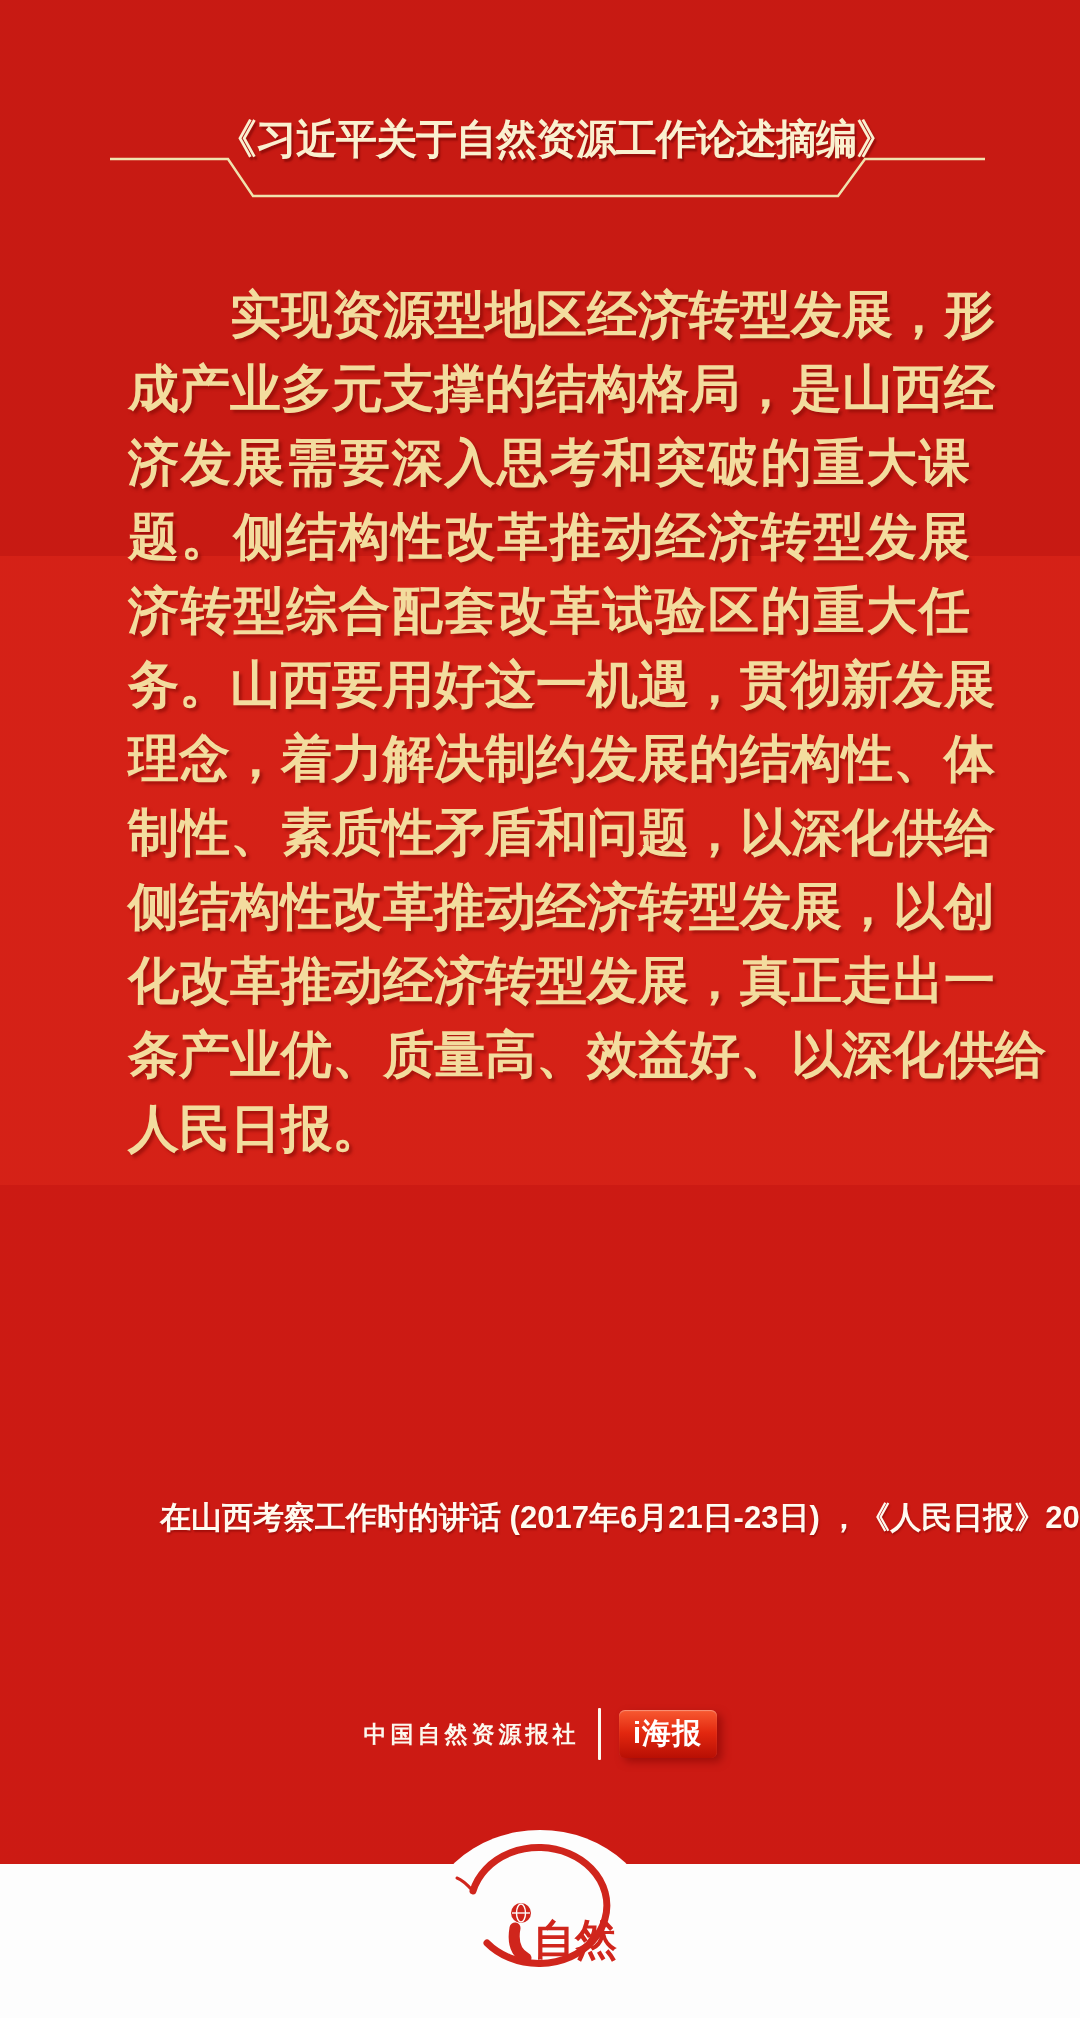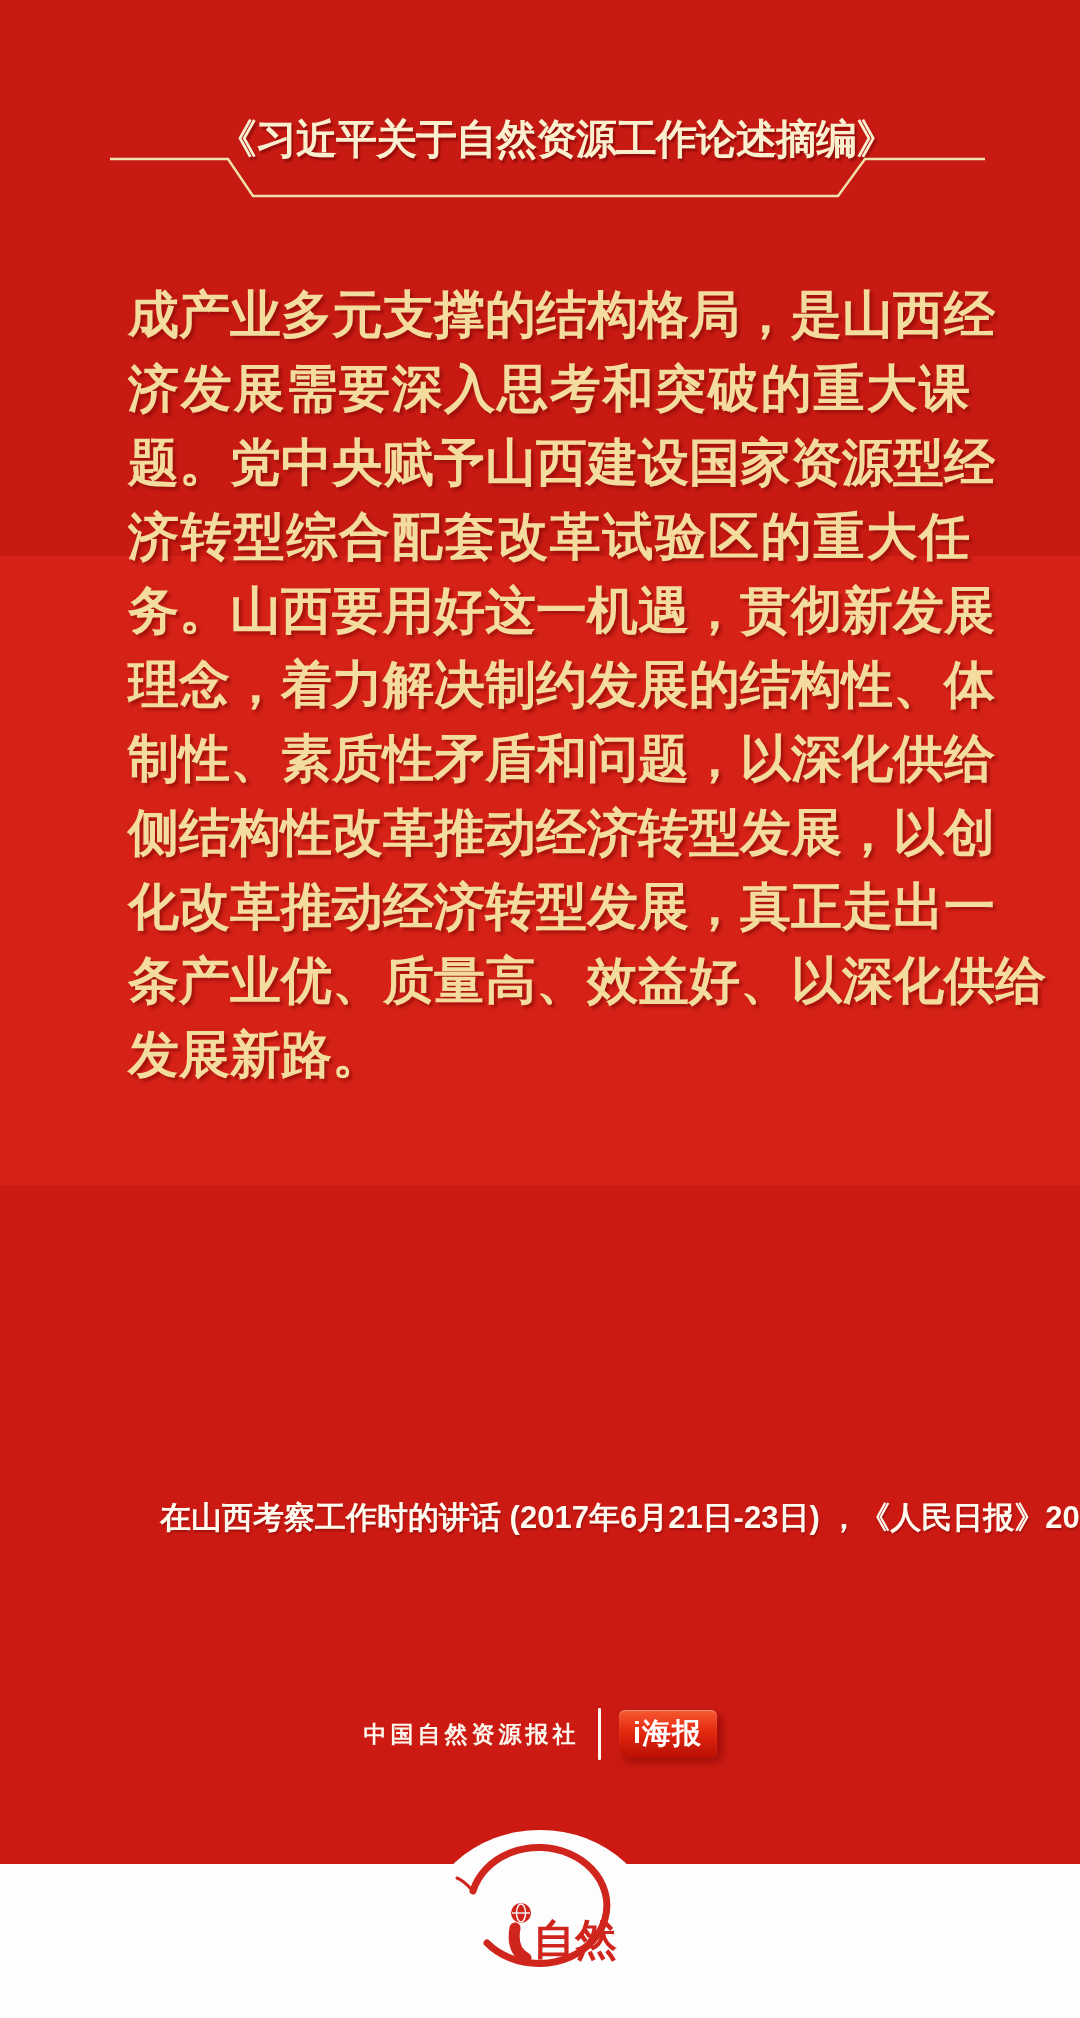--- a/index.html
+++ b/index.html
@@ -82,31 +82,32 @@
 
 <div class="poster">
 
   <div class="title">《习近平关于自然资源工作论述摘编》</div>
 
   <svg class="divider" width="885" height="56" viewBox="0 0 885 56">
     <polyline points="7,9 125,9 150,46 735,46 762,9 882,9" fill="none" stroke="#f0e2ae" stroke-width="2.4" stroke-linejoin="miter"></polyline>
   </svg>
 
   <div class="quote-body">
+      <div class="quote-line indent">实现资源型地区经济转型发展，形</div>
       <div class="quote-line">成产业多元支撑的结构格局，是山西经</div>
       <div class="quote-line">济发展需要深入思考和突破的重大课</div>
-      <div class="quote-line">题。党中央赋予山西建设国家资源型经</div>
+      <div class="quote-line">题。侧结构性改革推动经济转型发展</div>
       <div class="quote-line">济转型综合配套改革试验区的重大任</div>
       <div class="quote-line">务。山西要用好这一机遇，贯彻新发展</div>
       <div class="quote-line">理念，着力解决制约发展的结构性、体</div>
       <div class="quote-line">制性、素质性矛盾和问题，以深化供给</div>
       <div class="quote-line">侧结构性改革推动经济转型发展，以创</div>
       <div class="quote-line">化改革推动经济转型发展，真正走出一</div>
       <div class="quote-line">条产业优、质量高、效益好、以深化供给</div>
-      <div class="quote-line last">发展新路。</div>
+      <div class="quote-line last">人民日报。</div>
     </div>
 
   <div class="citation">
       <div class="citation-line indent">在山西考察工作时的讲话 (2017年6月21日-23日) ，《人民日报》2017年</div>
     </div>
 
   <div class="footer-row">
     <span class="publisher">中国自然资源报社</span>
     <span class="vbar"></span>
     <span class="badge">i海报</span>

